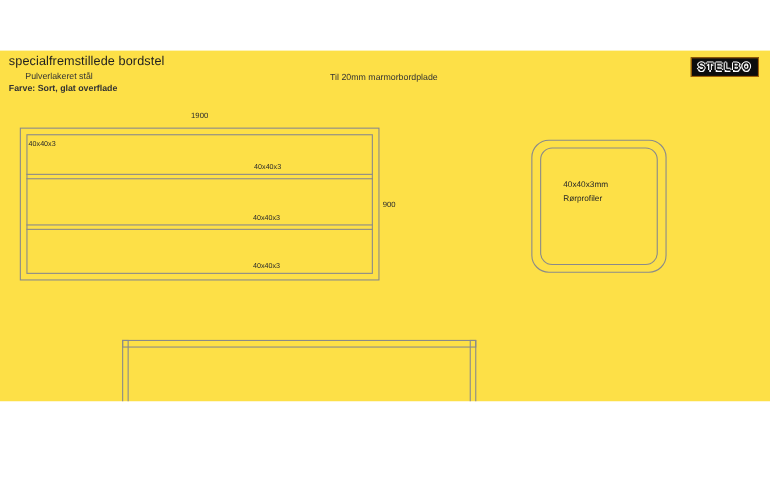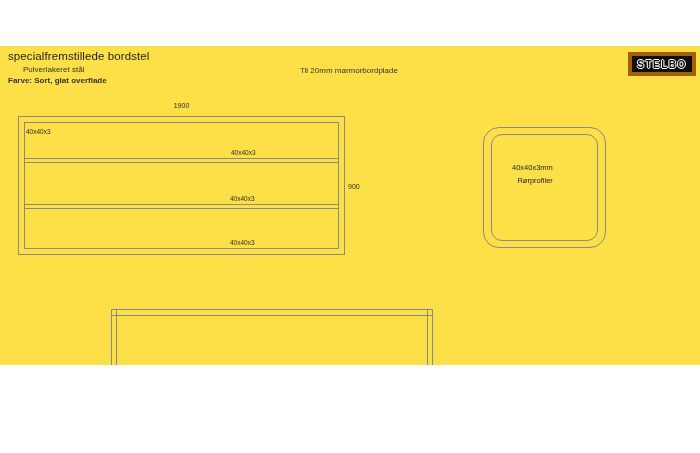--- a/index.html
+++ b/index.html
@@ -13,21 +13,21 @@
     margin-top:46px;
   }
   .abs{position:absolute;}
   
   .title{left:8px;top:4px;font-size:11.5px;color:#1f1f1f;letter-spacing:.1px;}
   .sub1{left:23px;top:19px;font-size:8px;color:#333;}
   .sub2{left:8px;top:29.5px;font-size:8px;color:#333;font-weight:bold;}
   .center-note{left:300px;top:20px;font-size:8px;color:#333;}
   .logo{
     left:628px;top:6px;width:60px;height:16px;
-    background:#0d0d0d;border:4px solid #a16207;
+    background:#0d0d0d;border:1px solid #a16207;
     display:flex;align-items:center;justify-content:center;
     font-size:10px;font-weight:700;letter-spacing:1.5px;
     color:#0d0d0d;
     text-shadow:-1px 0 0 #fff,1px 0 0 #fff,0 -1px 0 #fff,0 1px 0 #fff;
   }
   
   .line-box{border:1px solid #8a8a8a;box-sizing:border-box;background:transparent;}
   .lbl{font-size:6.5px;color:#2b2b2b;white-space:nowrap;line-height:1;}
   .dim{font-size:7px;color:#2b2b2b;white-space:nowrap;line-height:1;}
   
@@ -38,21 +38,21 @@
   .tv-brace2{top:158px;}
   .tv-dim-w{left:18px;top:56px;width:327px;text-align:center;}
   .tv-dim-h{left:348px;top:137px;}
   .tv-lbl0{left:26px;top:83px;}
   .tv-lbl1{left:231px;top:104px;}
   .tv-lbl2{left:230px;top:150px;}
   .tv-lbl3{left:230px;top:194px;}
   
   .dv-outer{left:483px;top:81px;width:123px;height:121px;border-radius:16px;}
   .dv-inner{left:491px;top:88px;width:107px;height:107px;border-radius:11px;}
-  .dv-text{left:512px;top:115px;font-size:7.5px;line-height:13px;color:#262626;text-align:right;}
+  .dv-text{left:512px;top:115px;font-size:7.5px;line-height:13px;color:#262626;}
   
   .sv-rail{left:111px;top:263px;width:322px;height:7px;}
   .sv-leg-left{left:111px;top:263px;width:6px;height:123px;}
   .sv-leg-right{left:427px;top:263px;width:6px;height:123px;}
   .sv-foot{left:108px;top:385px;width:11px;height:2px;background:#8a8a8a;}
   .sv-lbl-profile{left:119px;top:322px;}
   .sv-lbl-height{left:437px;top:322px;font-size:7px;}
   .sv-lbl-foot{left:119px;top:381px;font-size:7px;}
 </style>
 </head>

